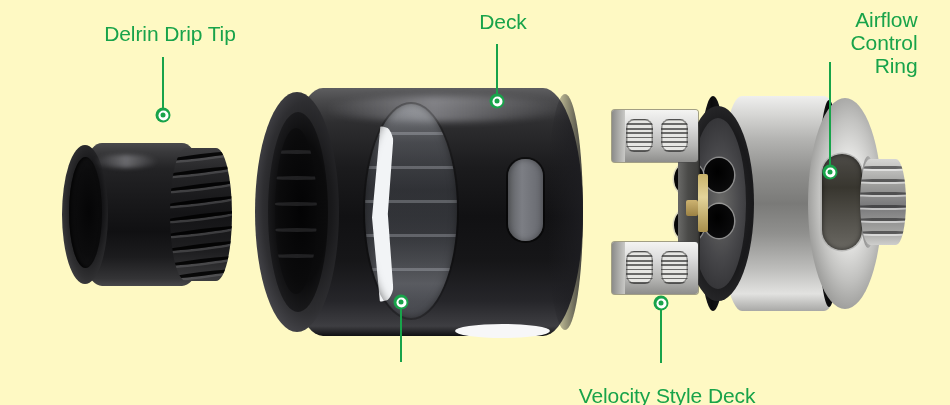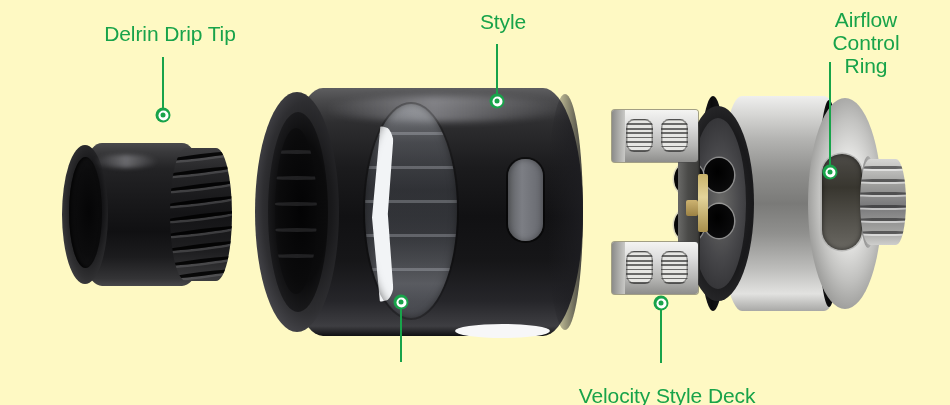--- a/index.html
+++ b/index.html
@@ -554,25 +554,25 @@
       <div class="ptr" style="top:46px"></div>
       <div class="ptr" style="top:59px"></div>
       <div class="ptr" style="top:72px"></div>
     </div>
   </div>
 
   <div class="callout-text" style="left:170px; top:22px;">Delrin Drip Tip</div>
   <div class="leader-line" style="left:163px; top:57px; height:53px;"></div>
   <div class="marker-dot" style="left:163px; top:115px;"></div>
 
-  <div class="callout-text" style="left:503px; top:10px;">Style</div>
+  <div class="callout-text" style="left:503px; top:10px;">Deck</div>
   <div class="leader-line" style="left:497px; top:44px; height:52px;"></div>
   <div class="marker-dot" style="left:497px; top:101px;"></div>
 
-  <div class="callout-text" style="left:866px; top:8px;">Airflow
+  <div class="callout-text" style="left:884px; top:8px;text-align:right;">Airflow
 Control Ring</div>
   <div class="leader-line" style="left:830px; top:62px; height:105px;"></div>
   <div class="marker-dot" style="left:830px; top:172px;"></div>
 
   <div class="leader-line" style="left:401px; top:308px; height:54px;"></div>
   <div class="marker-dot" style="left:401px; top:302px;"></div>
 
   <div class="callout-text" style="left:667px; top:384px;">Velocity Style Deck</div>
   <div class="leader-line" style="left:661px; top:309px; height:54px;"></div>
   <div class="marker-dot" style="left:661px; top:303px;"></div>

